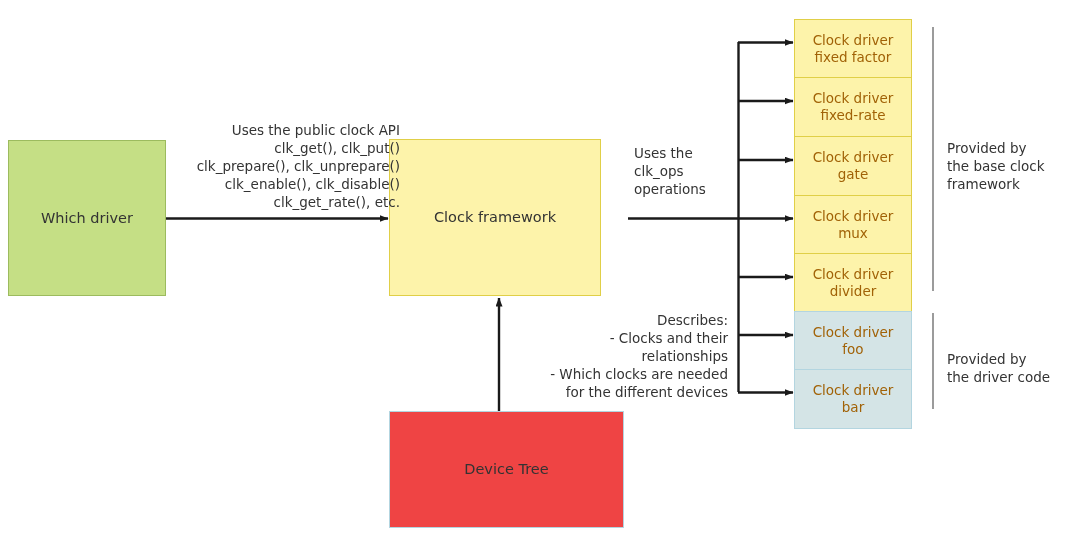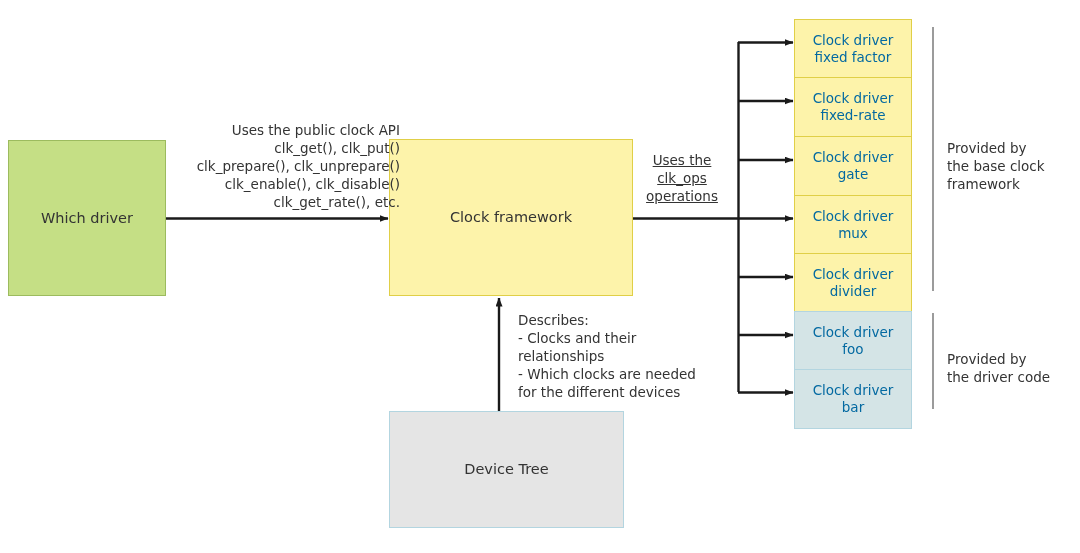--- a/index.html
+++ b/index.html
@@ -33,50 +33,50 @@
     width: 158px;
     height: 156px;
     background: #c5df85;
     border: 1px solid #9cbb5e;
     font-size: 14.5px;
     color: #333333;
   }
   .box-clock-framework {
     left: 389px;
     top: 139px;
-    width: 244px;
+    width: 212px;
     height: 157px;
     background: #fdf3aa;
     border: 1px solid #e0cf47;
     font-size: 14.5px;
     color: #333333;
   }
   .box-device-tree {
     left: 389px;
     top: 411px;
     width: 235px;
     height: 117px;
-    background: #e5e5e5;
+    background: #ef4444;
     border: 1px solid #b3d5e0;
     font-size: 14.5px;
     color: #333333;
   }
   .driver-box {
     position: absolute;
     box-sizing: border-box;
     left: 794px;
     width: 118px;
     height: 60px;
     display: flex;
     align-items: center;
     justify-content: center;
     text-align: center;
     font-size: 13.5px;
     line-height: 1.28;
-    color: #0369a1;
+    color: #a16207;
   }
   .driver-box.yellow {
     background: #fdf3aa;
     border: 1px solid #e0cf47;
   }
   .driver-box.blue {
     background: #d4e4e6;
     border: 1px solid #b3d5e0;
   }
   .note {
@@ -87,30 +87,28 @@
     white-space: pre-line;
   }
   .note-api {
     left: 160px;
     top: 121px;
     width: 240px;
     text-align: right;
   }
   .note-clkops {
     left: 634px;
-    top: 151px;
+    top: 144px;
     width: 96px;
-    text-align: center;
-    text-decoration: underline;
   }
   .note-describes {
     left: 518px;
     top: 311px;
     width: 210px;
-    text-align: left;
+    text-align: right;
   }
   .note-provided-base {
     left: 947px;
     top: 139px;
     width: 120px;
     text-align: left;
   }
   .note-provided-driver {
     left: 947px;
     top: 350px;

